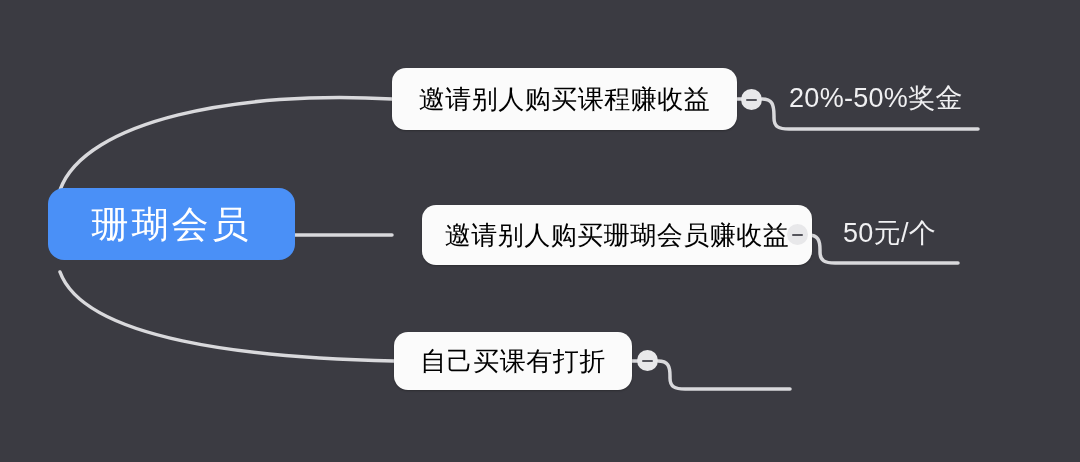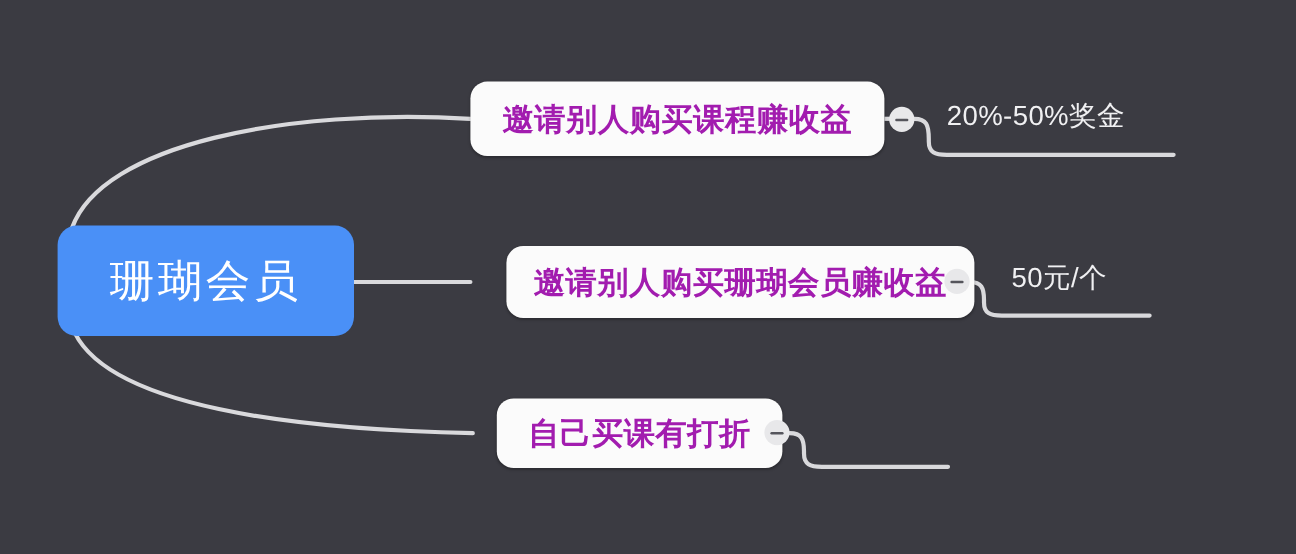--- a/index.html
+++ b/index.html
@@ -27,21 +27,21 @@
     height: 462px;
     pointer-events: none;
   }
 
   
   .root-node {
     position: absolute;
     left: 48px;
     top: 188px;
     width: 247px;
-    height: 92px;
+    height: 72px;
     background: #4a90f7;
     border-radius: 16px;
     display: flex;
     align-items: center;
     justify-content: center;
     box-sizing: border-box;
   }
   .root-label {
     color: #ffffff;
     font-size: 37px;
@@ -55,30 +55,29 @@
     position: absolute;
     background: #fbfbfb;
     border-radius: 14px;
     display: flex;
     align-items: center;
     justify-content: center;
     box-sizing: border-box;
     box-shadow: 0 1px 2px rgba(0,0,0,0.25);
   }
   .branch-label {
-    color: #a21caf;
+    color: #000000;
     font-size: 26px;
     line-height: 1;
     white-space: nowrap;
     letter-spacing: 0.5px;
-    font-weight: bold;
   }
   #branch-0 { left: 392px; top: 68px;  width: 345px; height: 62px; }
   #branch-1 { left: 392px; top: 205px; width: 390px; height: 60px; margin-left: 30px; }
-  #branch-2 { left: 414px; top: 332px; width: 238px; height: 58px; }
+  #branch-2 { left: 394px; top: 332px; width: 238px; height: 58px; }
 
   
   .collapse-toggle {
     position: absolute;
     width: 21px;
     height: 21px;
     border-radius: 50%;
     background: #e8e8ea;
     display: flex;
     align-items: center;
@@ -92,21 +91,21 @@
     border-radius: 1px;
   }
   #toggle-0 { left: 741px; top: 89px; }
   #toggle-1 { left: 787px; top: 224px; }
   #toggle-2 { left: 637px; top: 350px; }
 
   
   .leaf-label {
     position: absolute;
     color: #f0f0f2;
-    font-size: 23px;
+    font-size: 27px;
     line-height: 1;
     white-space: nowrap;
     letter-spacing: 0.3px;
   }
   #leaf-0 { left: 789px; top: 85px; }
   #leaf-1 { left: 843px; top: 220px; }
   #leaf-2 { left: 681px; top: 347px; }
 </style>
 </head>
 <body>

